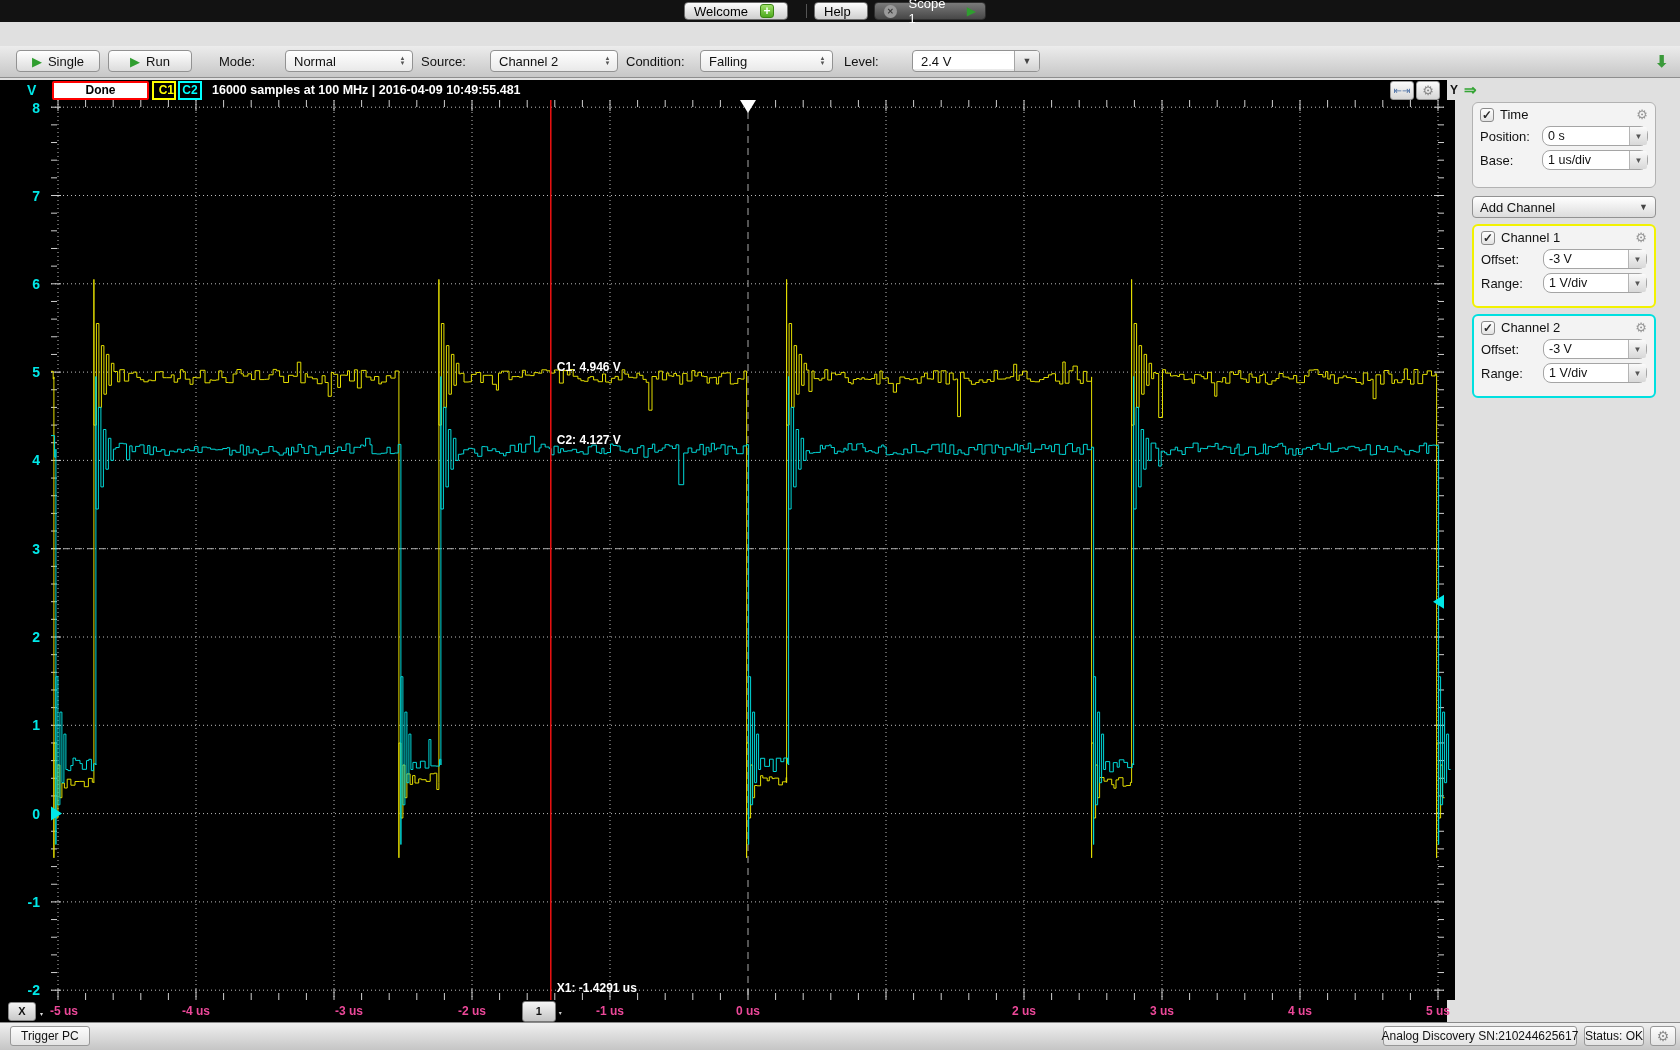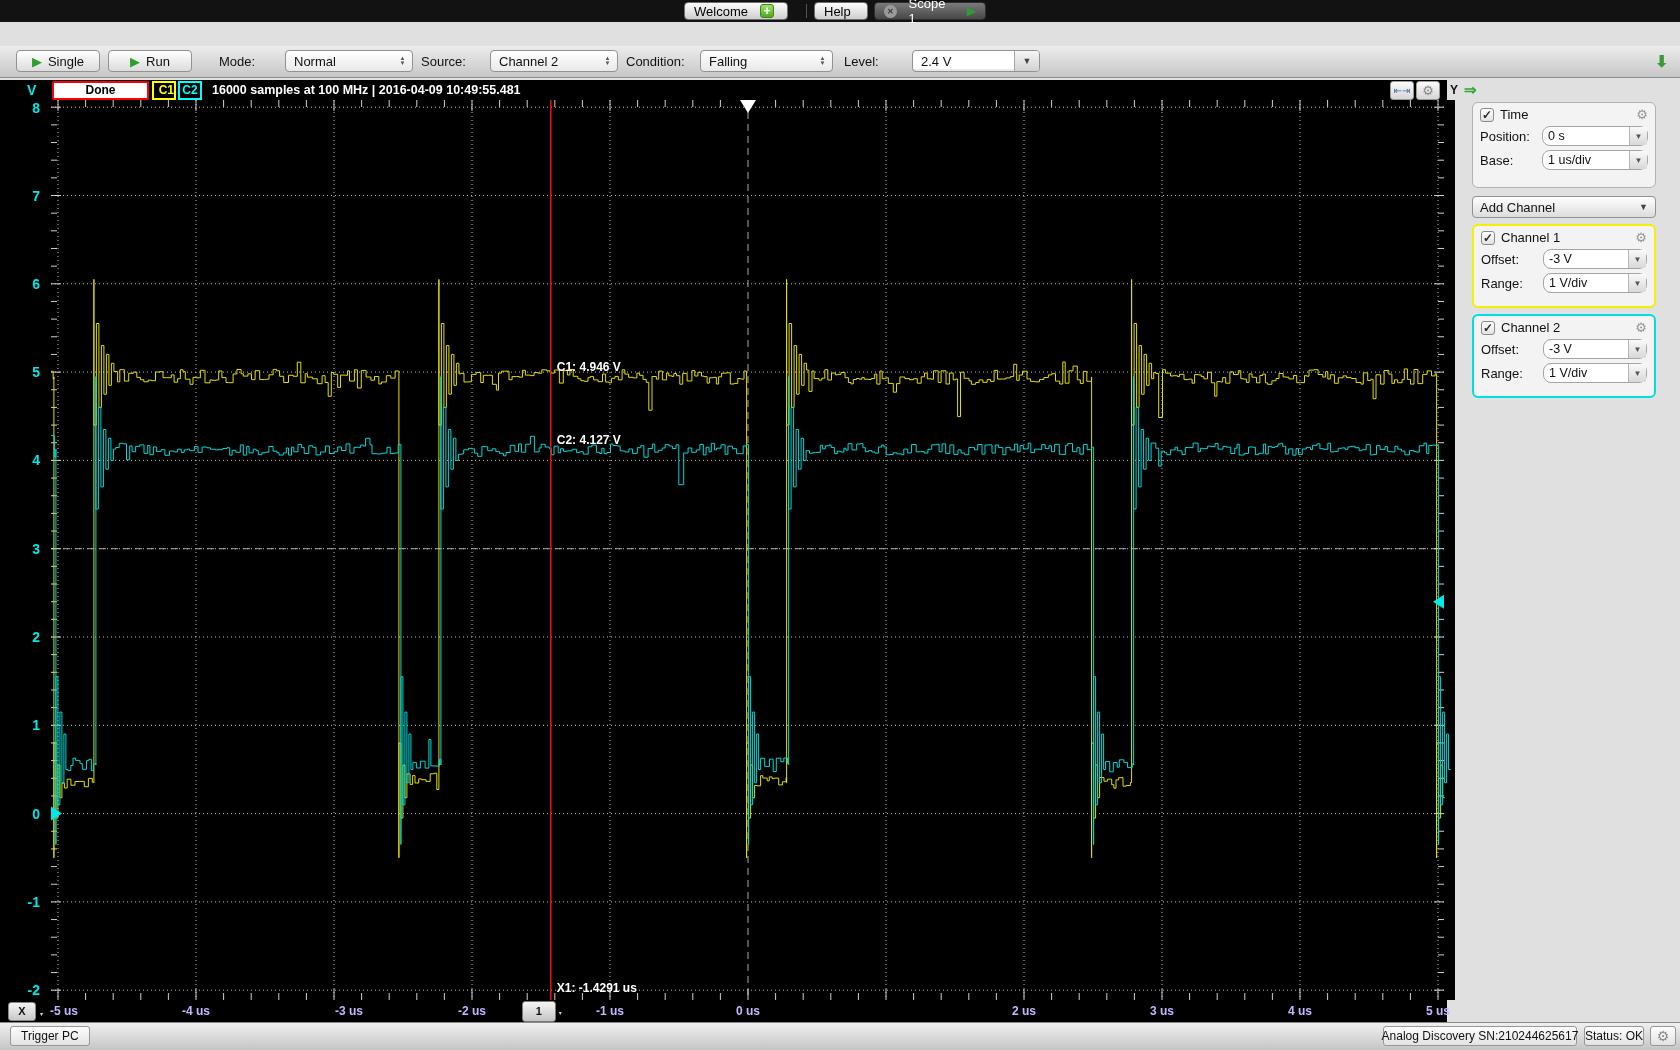--- a/index.html
+++ b/index.html
@@ -58,21 +58,21 @@
   .arrow-ico{color:#35a535;font-size:15px;font-weight:bold;}
   
   #plot{position:absolute;left:0;top:20px;}
   .grid-dot{stroke:#bdbdbd;stroke-width:1;stroke-dasharray:1,3;}
   .grid-dash{stroke:#a8a8a8;stroke-width:1;stroke-dasharray:7,5;}
   .tick{stroke:#cfcfcf;stroke-width:1;}
   .ylab{fill:#00e8e8;font-size:14px;font-weight:bold;text-anchor:end;font-family:"Liberation Sans",sans-serif;}
   .readout{fill:#ffffff;font-size:12px;font-weight:bold;font-family:"Liberation Sans",sans-serif;}
   
   .xrow{position:absolute;left:0;top:920px;width:1447px;height:22px;background:#000;}
-  .xrow .xt{position:absolute;top:4px;transform:translateX(-50%);color:#c4b5fd;font-size:12px;font-weight:bold;white-space:nowrap;}
+  .xrow .xt{position:absolute;top:4px;transform:translateX(-50%);color:#ec4899;font-size:12px;font-weight:bold;white-space:nowrap;}
   .xbtn{position:absolute;left:8px;top:2px;width:26px;height:17px;border:1px solid #888;border-radius:3px;
        background:linear-gradient(#f4f4f4,#c9c9c9);font-size:11px;font-weight:bold;color:#111;text-align:center;line-height:16px;}
   .xbtn-arr{position:absolute;left:36px;top:10px;width:11px;height:9px;font-size:6px;color:#ddd;text-align:center;line-height:9px;}
   .curhandle{position:absolute;top:1px;width:32px;height:19px;border:1px solid #777;border-radius:3px;
        background:linear-gradient(#f5f5f5,#c4c4c4);font-size:11px;font-weight:bold;color:#111;text-align:center;line-height:18px;}
   .curhandle-arr{position:absolute;top:8px;width:11px;height:11px;font-size:6px;color:#ccc;text-align:center;line-height:11px;}
   
   .pbox{position:absolute;left:1472px;width:184px;background:#f3f3f3;border:1px solid #b2b2b2;border-radius:6px;box-sizing:border-box;}
   .pbox.ch1{border:2px solid #f2f200;}
   .pbox.ch2{border:2px solid #00e0e0;}

